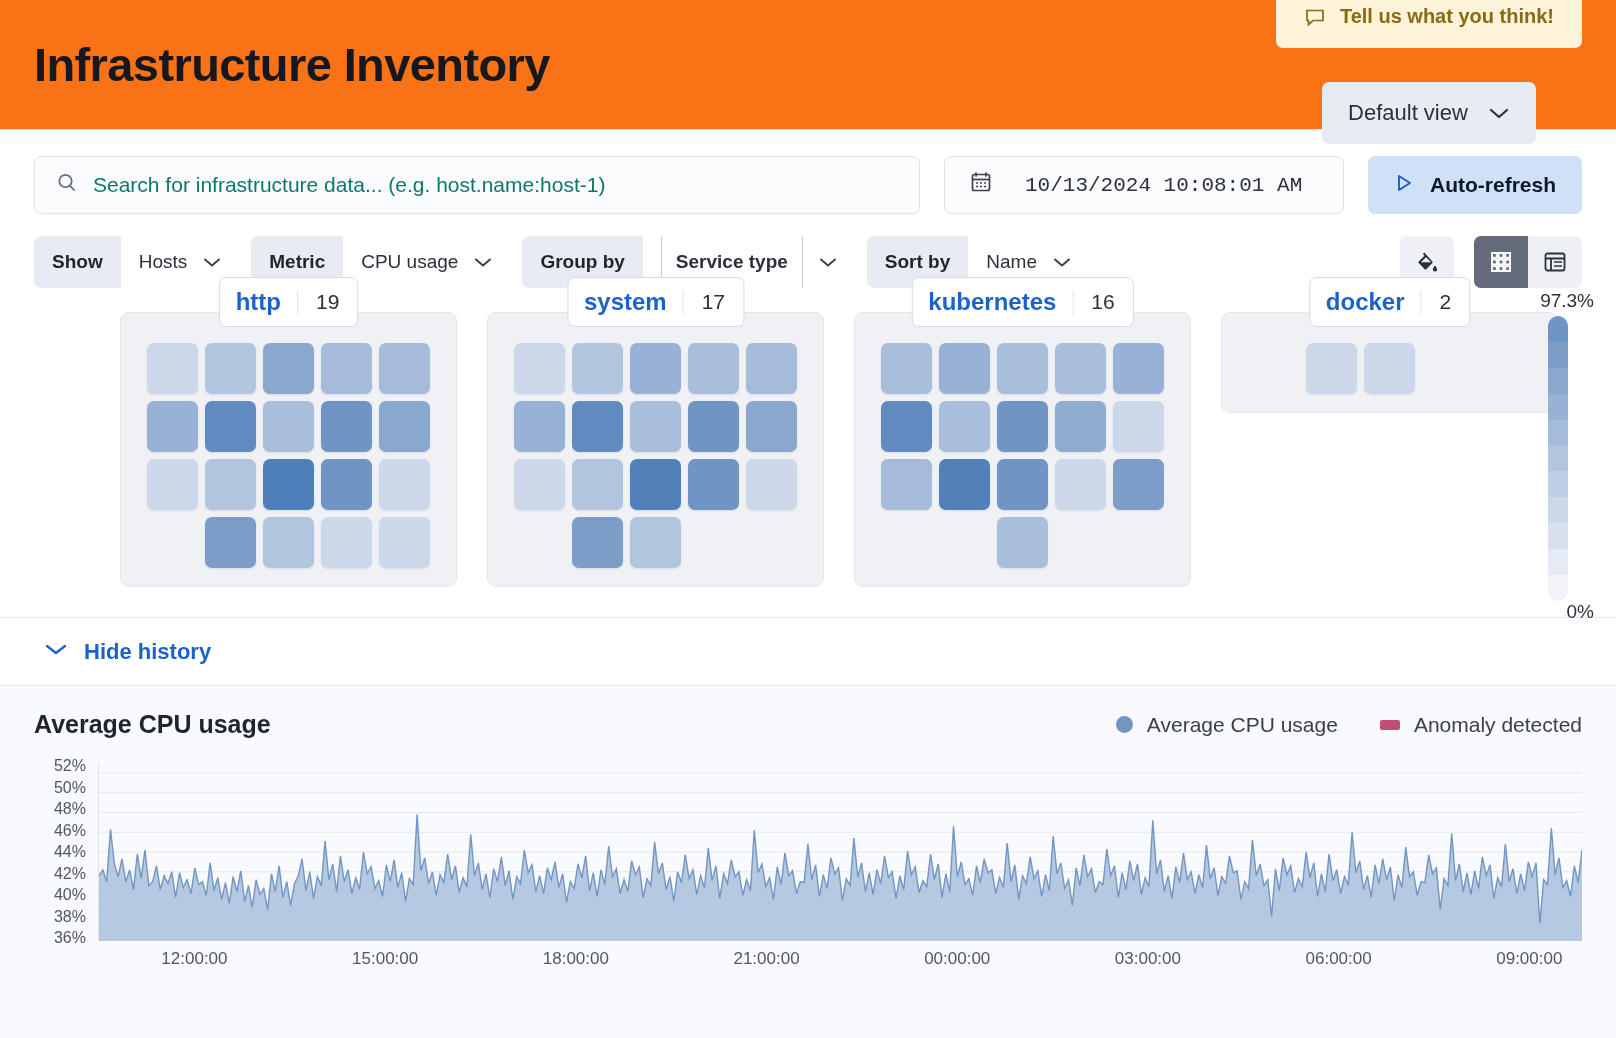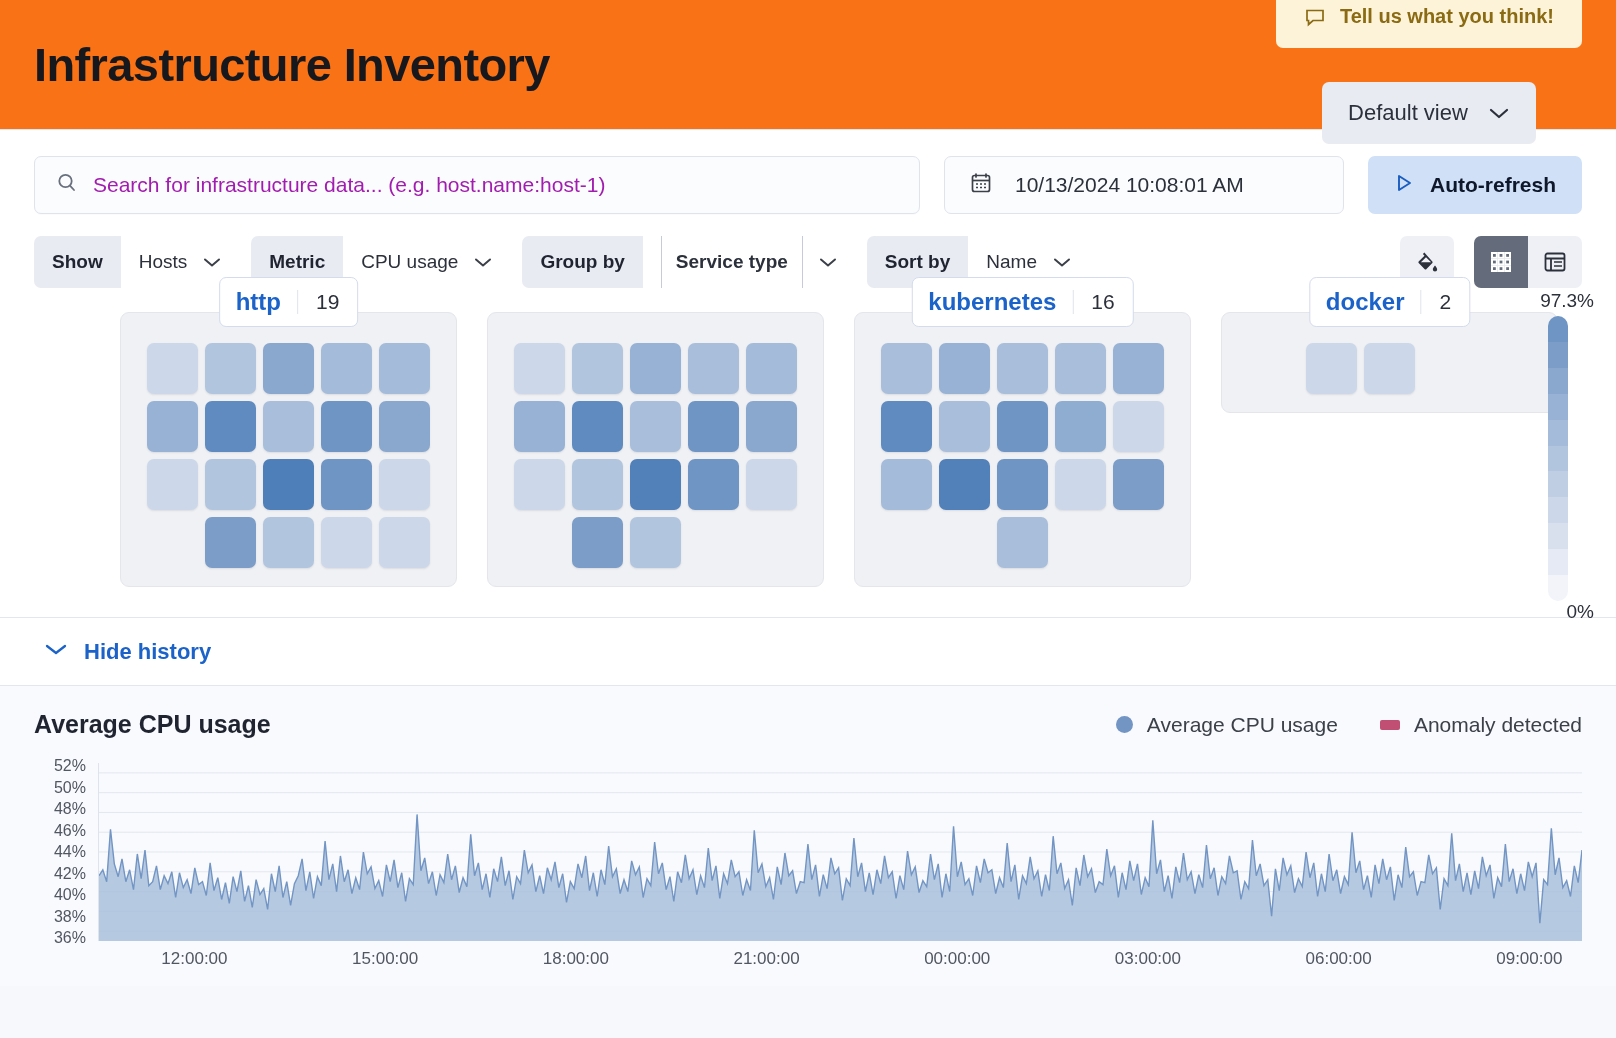--- a/index.html
+++ b/index.html
@@ -82,35 +82,36 @@
     background: #fbfcfe;
     border: 1px solid #dfe3ec;
     border-radius: 7px;
     display: flex;
     align-items: center;
     padding: 0 20px;
     gap: 14px;
     box-shadow: 0 1px 1px rgba(0,0,0,0.02);
   }
   .search-box .ph {
-    color: #a21caf;
+    color: #0f766e;
     font-size: 21px;
   }
   .date-box {
     width: 400px;
     height: 58px;
     background: #fbfcfe;
     border: 1px solid #dfe3ec;
     border-radius: 7px;
     display: flex;
     align-items: center;
     padding: 8px 24px;
-    gap: 22px;
+    gap: 32px;
     font-size: 21px;
     color: #2b303b;
+    font-family: Liberation Mono, monospace;
   }
   .refresh-btn {
     height: 58px;
     background: #cfe0f7;
     border: none;
     border-radius: 7px;
     padding: 0 26px;
     display: flex;
     align-items: center;
     gap: 16px;
@@ -504,20 +505,24 @@
             <div class="cell" style="background: rgb(204, 216, 233);"></div>
             <div style="width: 51px; height: 51px;"></div>
             <div class="cell" style="background: rgb(123, 157, 200);"></div>
             <div class="cell" style="background: rgb(178, 197, 222);"></div>
             <div class="cell" style="background: rgb(204, 216, 233);"></div>
             <div class="cell" style="background: rgb(204, 216, 233);"></div>
           </div>
         </div>
       </div>
       <div class="group">
+        <div class="group-head">
+          <span class="group-name">system</span>
+          <span class="group-count">17</span>
+        </div>
         <div class="group-body">
           <div class="cell-grid">
             <div class="cell" style="background: rgb(204, 216, 233);"></div>
             <div class="cell" style="background: rgb(178, 197, 222);"></div>
             <div class="cell" style="background: rgb(151, 178, 212);"></div>
             <div class="cell" style="background: rgb(169, 190, 219);"></div>
             <div class="cell" style="background: rgb(164, 187, 217);"></div>
             <div class="cell" style="background: rgb(151, 178, 212);"></div>
             <div class="cell" style="background: rgb(95, 139, 192);"></div>
             <div class="cell" style="background: rgb(169, 190, 219);"></div>

